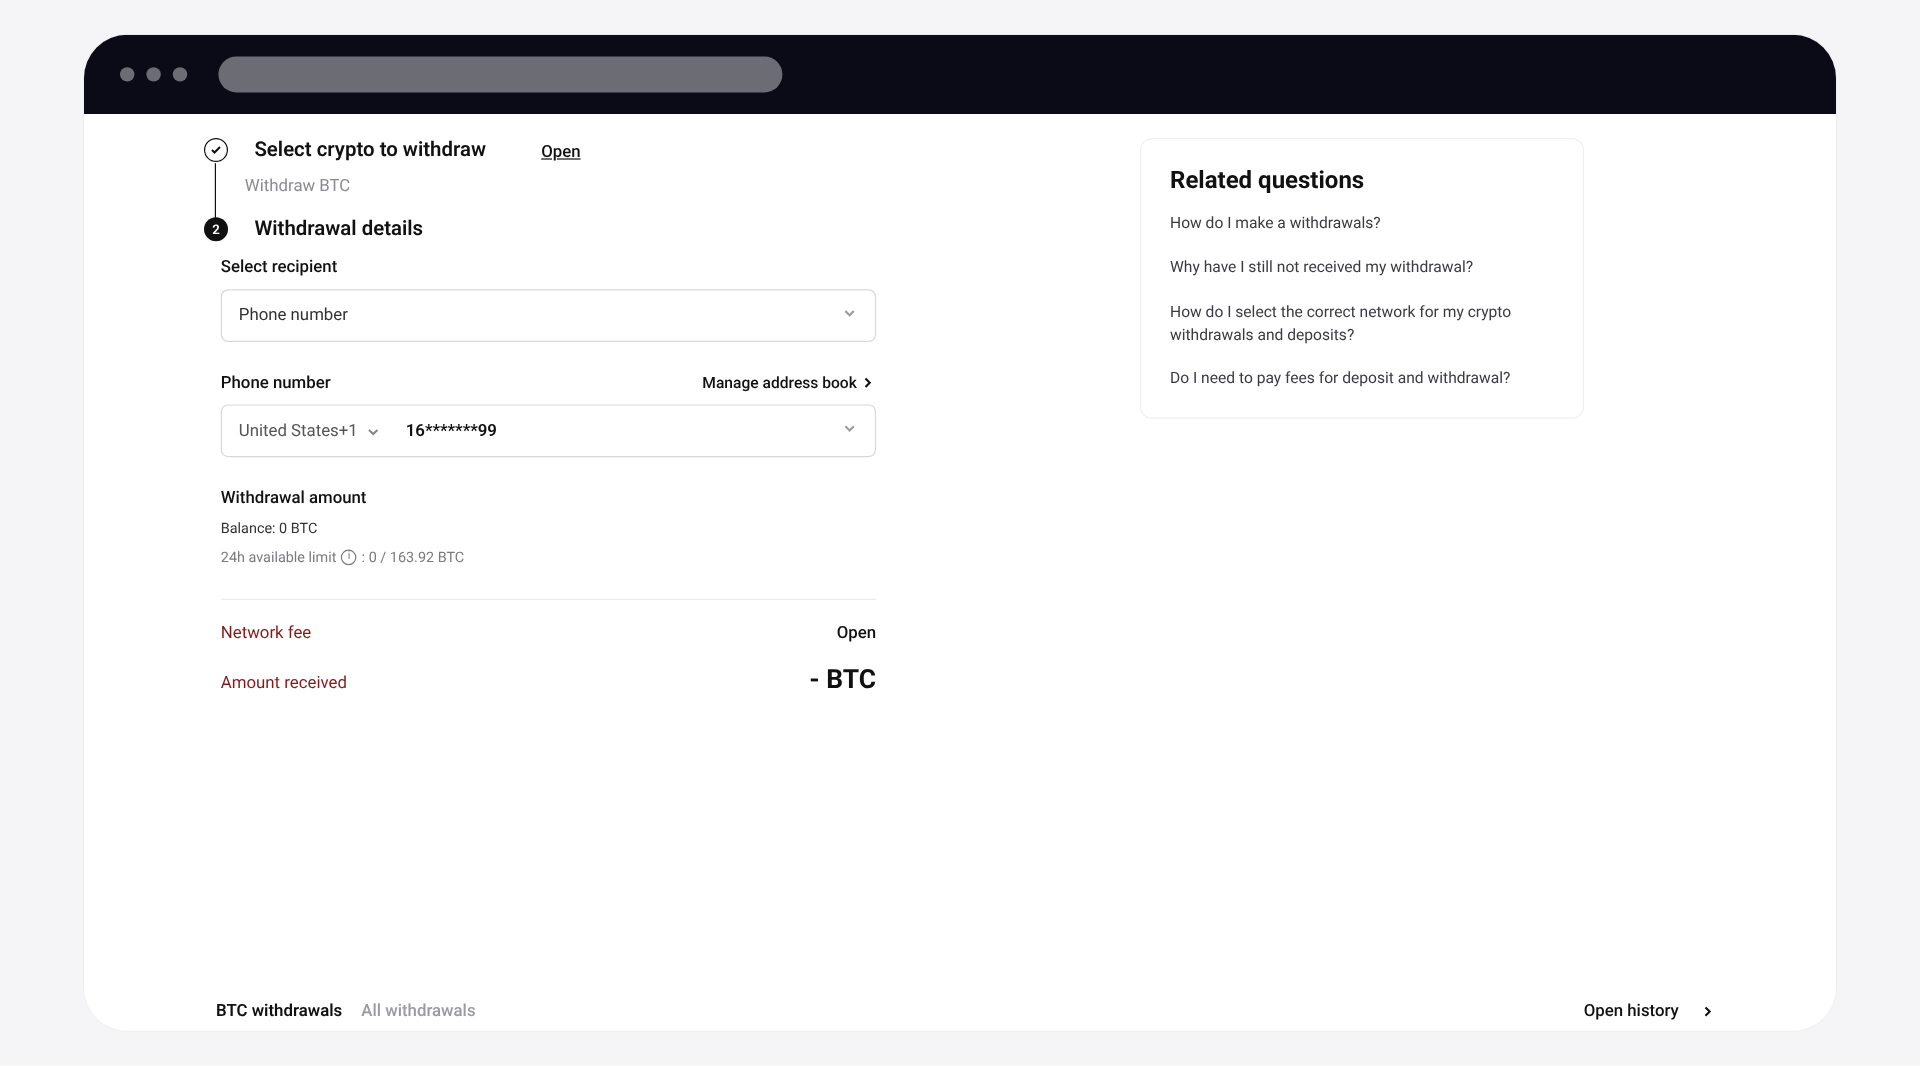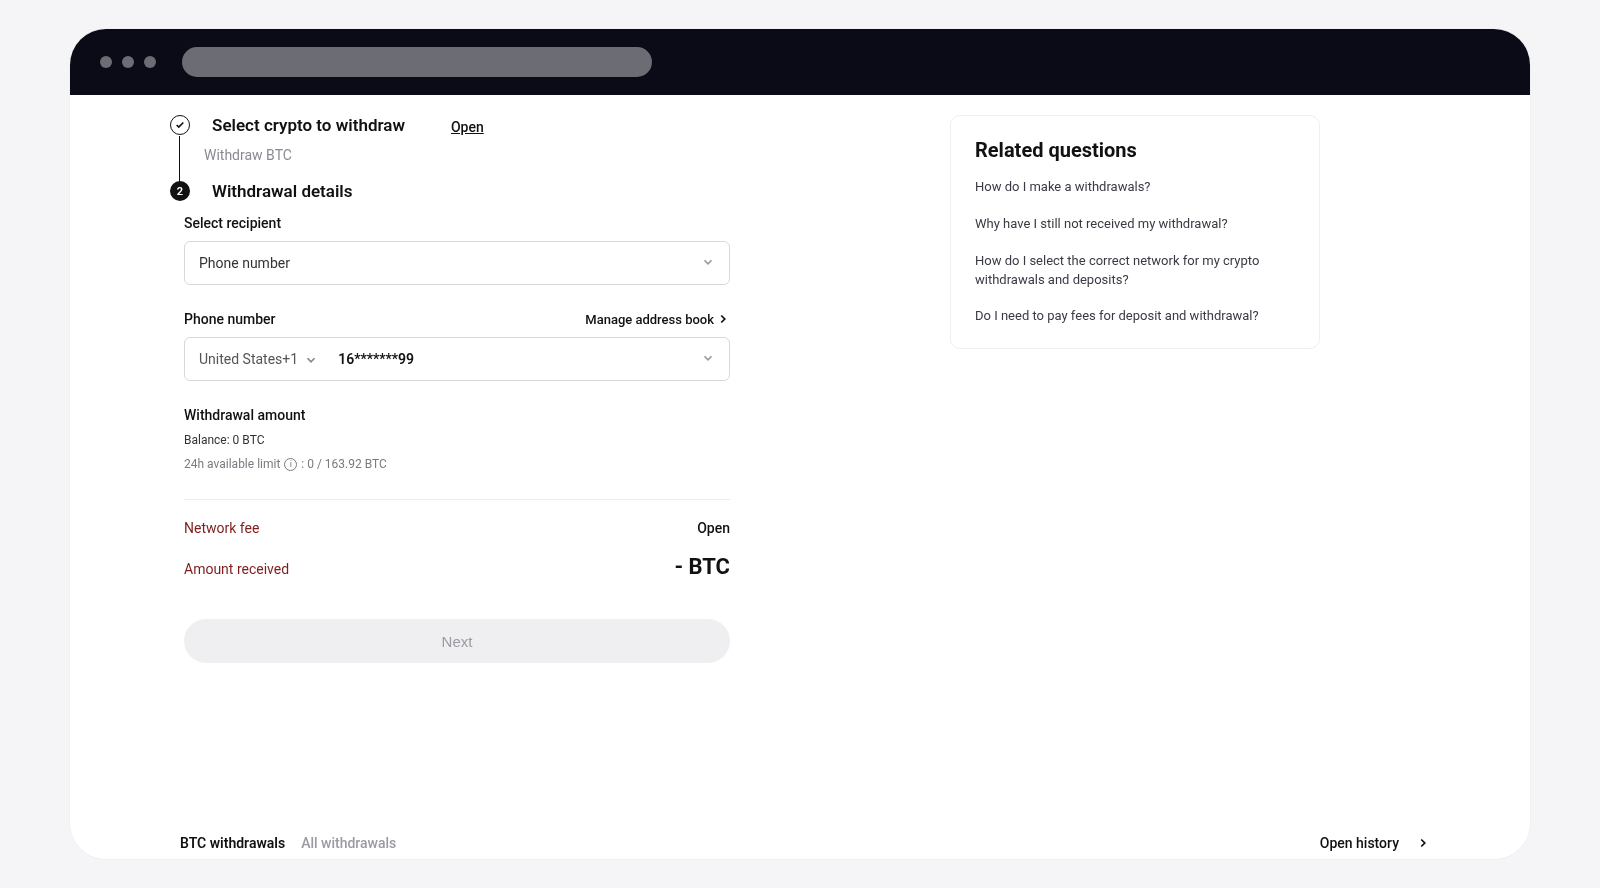--- a/index.html
+++ b/index.html
@@ -144,21 +144,20 @@
 
         <div class="sum-row">
           <span class="sum-label">Network fee</span>
           <span class="sum-val">Open</span>
         </div>
         <div class="sum-row">
           <span class="sum-label">Amount received</span>
           <span class="sum-val big">- BTC</span>
         </div>
 
-        <button class="next-btn">Next</button>
       </div>
     </div>
 
     <div class="right">
       <div class="faq-card">
         <div class="faq-title">Related questions</div>
         <div class="faq-item">How do I make a withdrawals?</div>
         <div class="faq-item">Why have I still not received my withdrawal?</div>
         <div class="faq-item">How do I select the correct network for my crypto withdrawals and deposits?</div>
         <div class="faq-item">Do I need to pay fees for deposit and withdrawal?</div>

